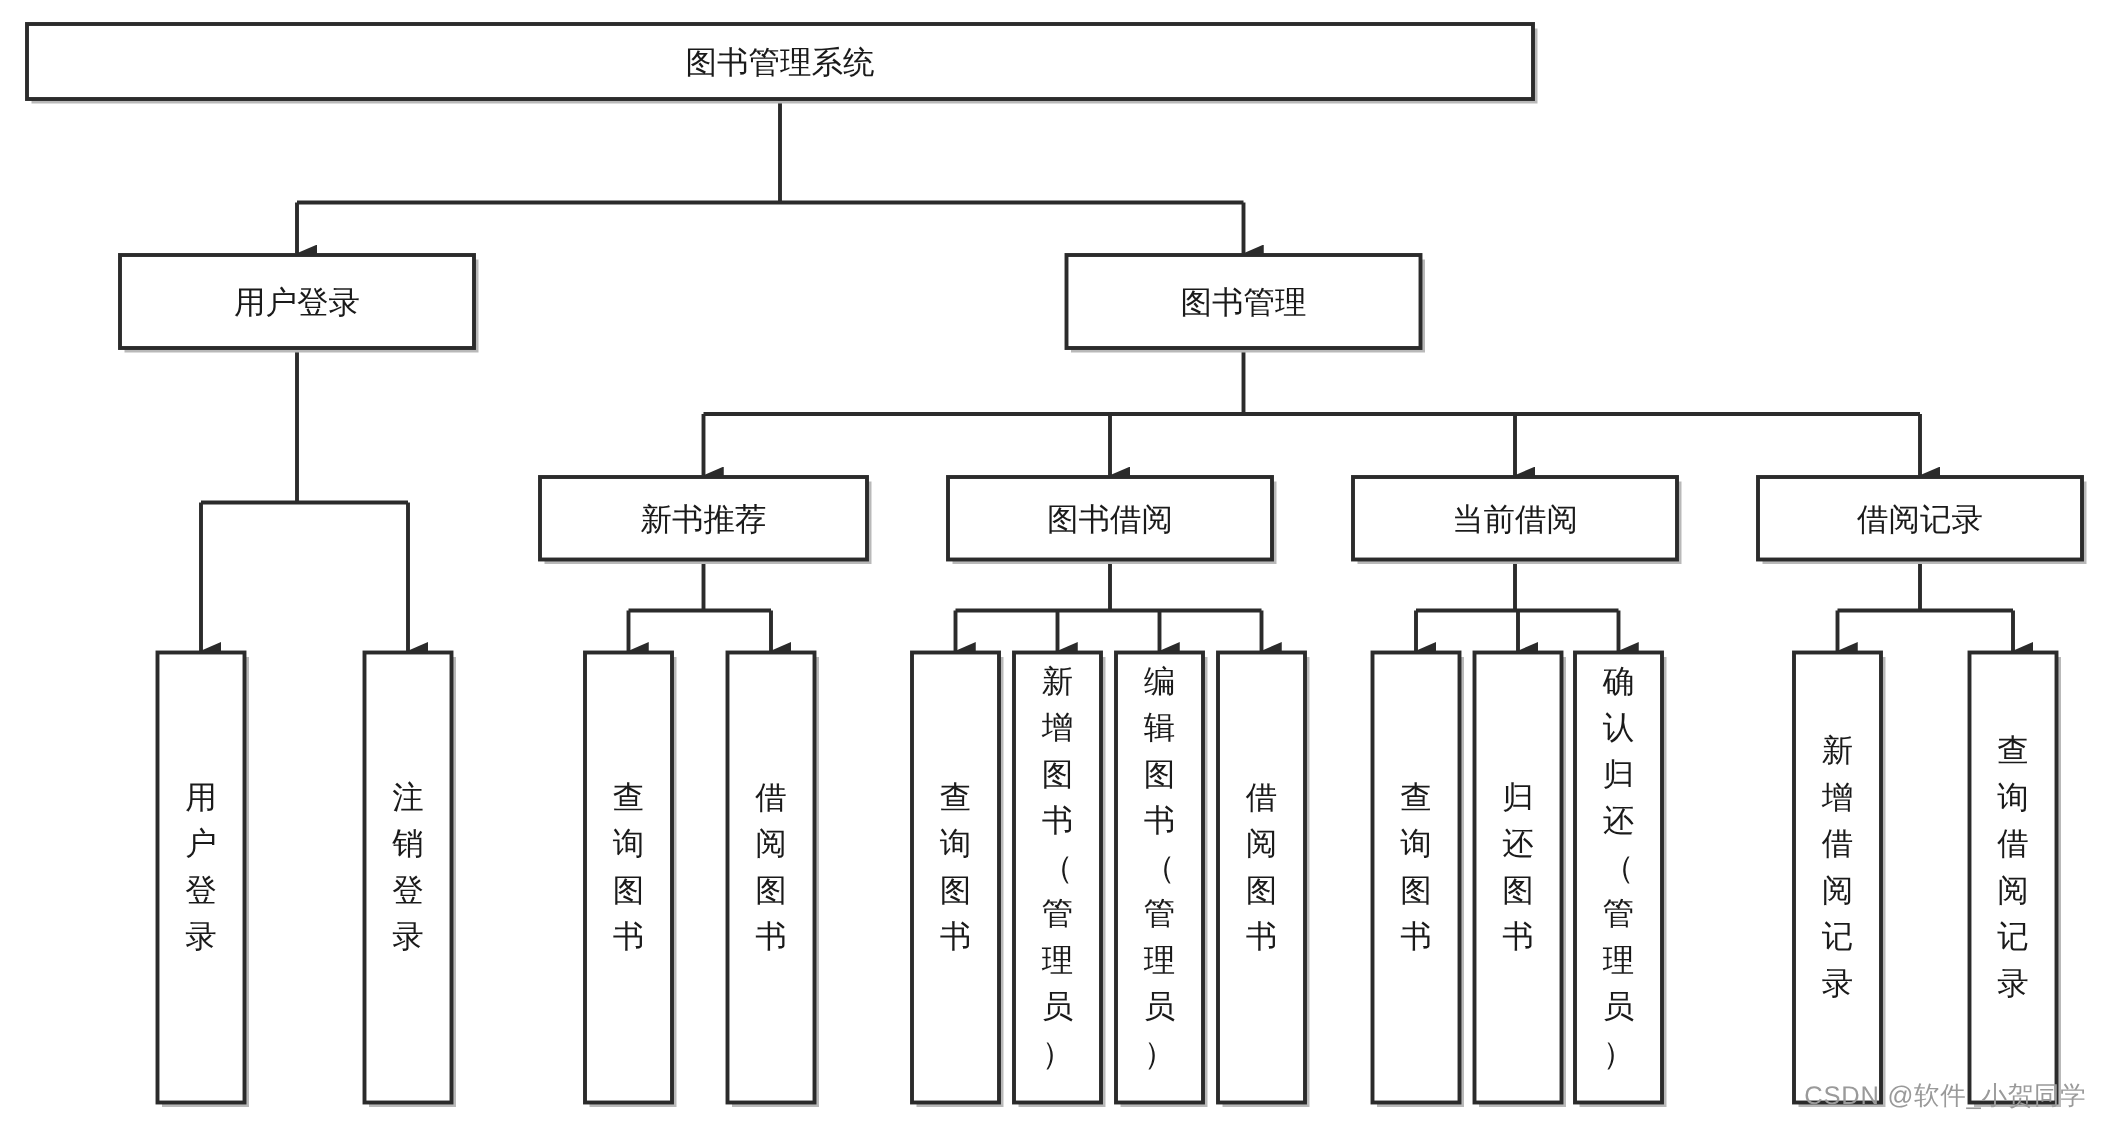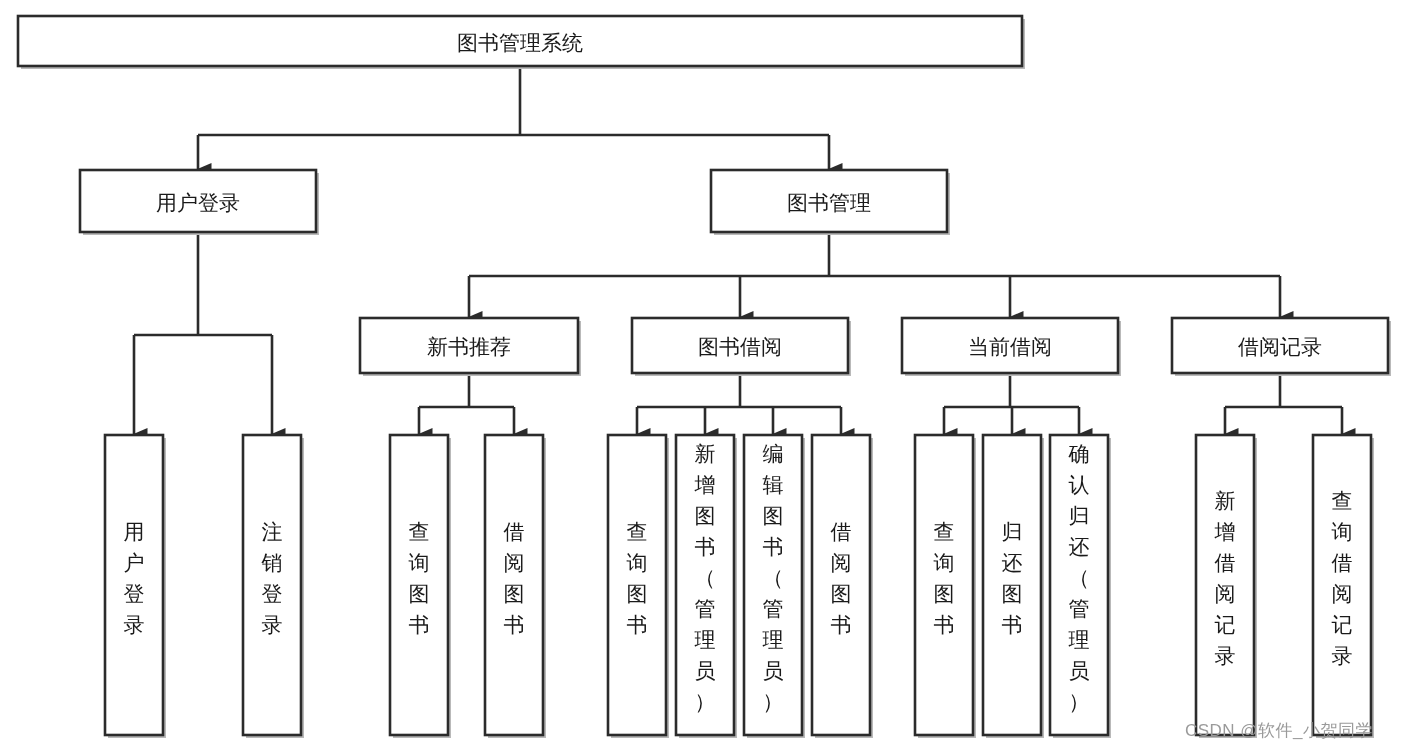--- a/index.html
+++ b/index.html
@@ -52,21 +52,21 @@
     dominant-baseline: central;
   }
   .node-label-v {
     font-family: "Liberation Sans", "DejaVu Sans", sans-serif;
     font-size: 21px;
     fill: #1a1a1a;
     text-anchor: middle;
   }
   .watermark {
     position: absolute;
-    right: 32px;
+    right: 14px;
     bottom: 5px;
     font-family: "Liberation Sans", "DejaVu Sans", sans-serif;
     font-size: 17px;
     color: #9a9a9a;
     letter-spacing: 0.5px;
     white-space: nowrap;
     user-select: none;
   }
 </style>
 </head>

